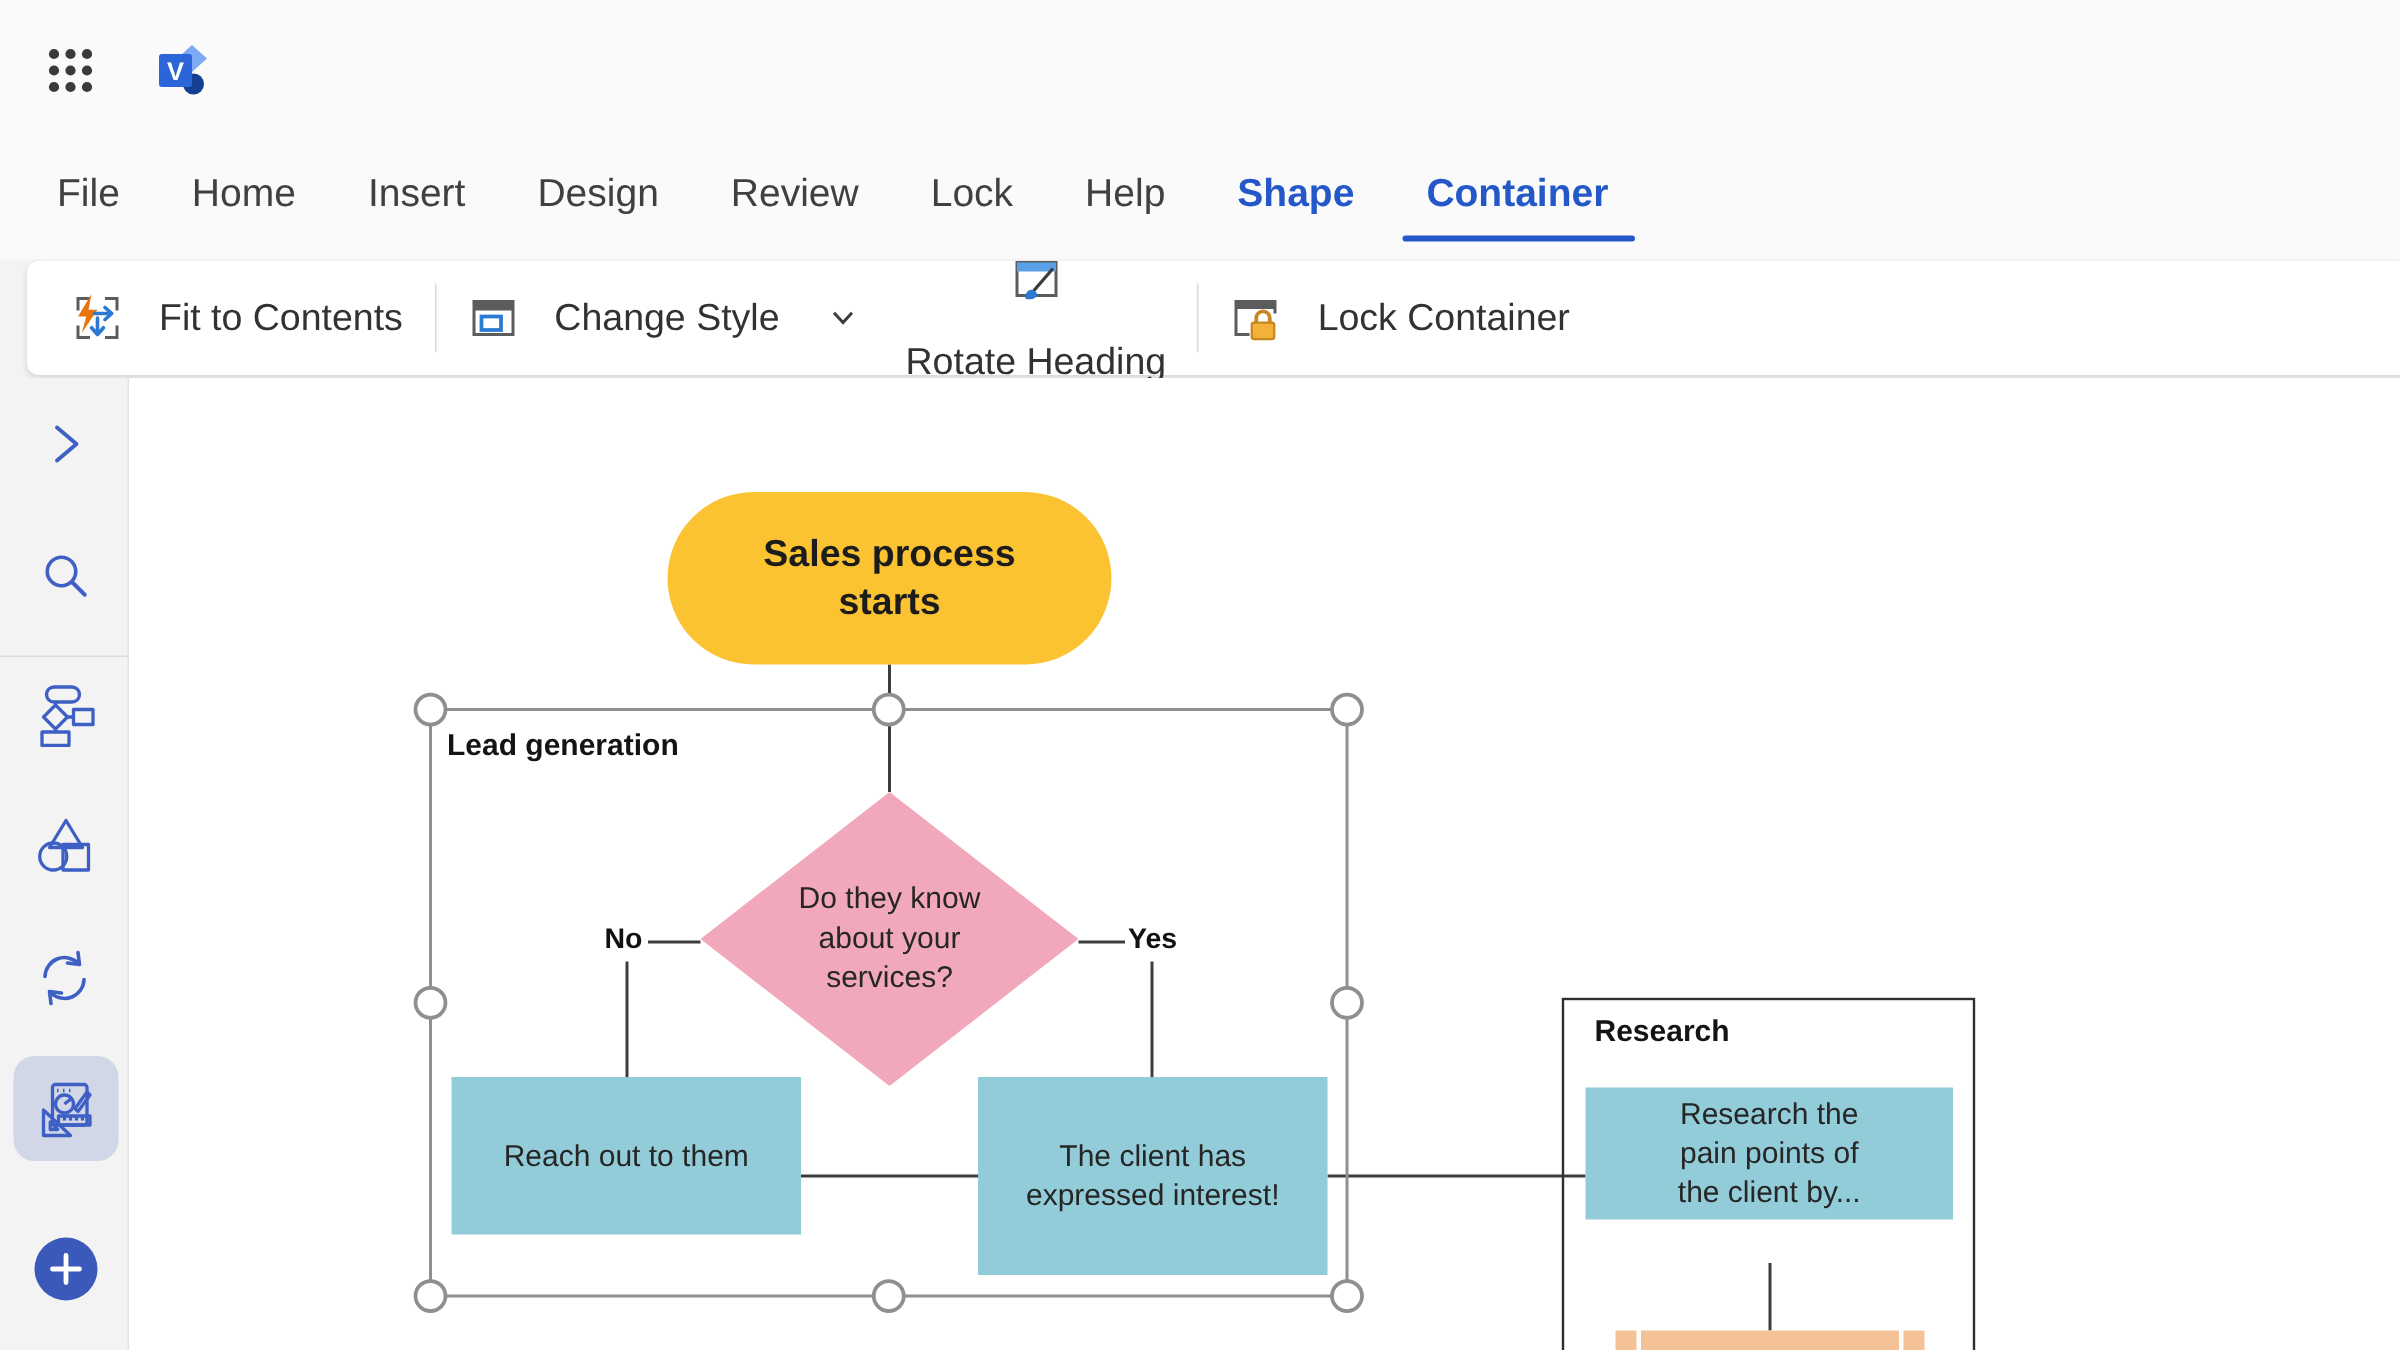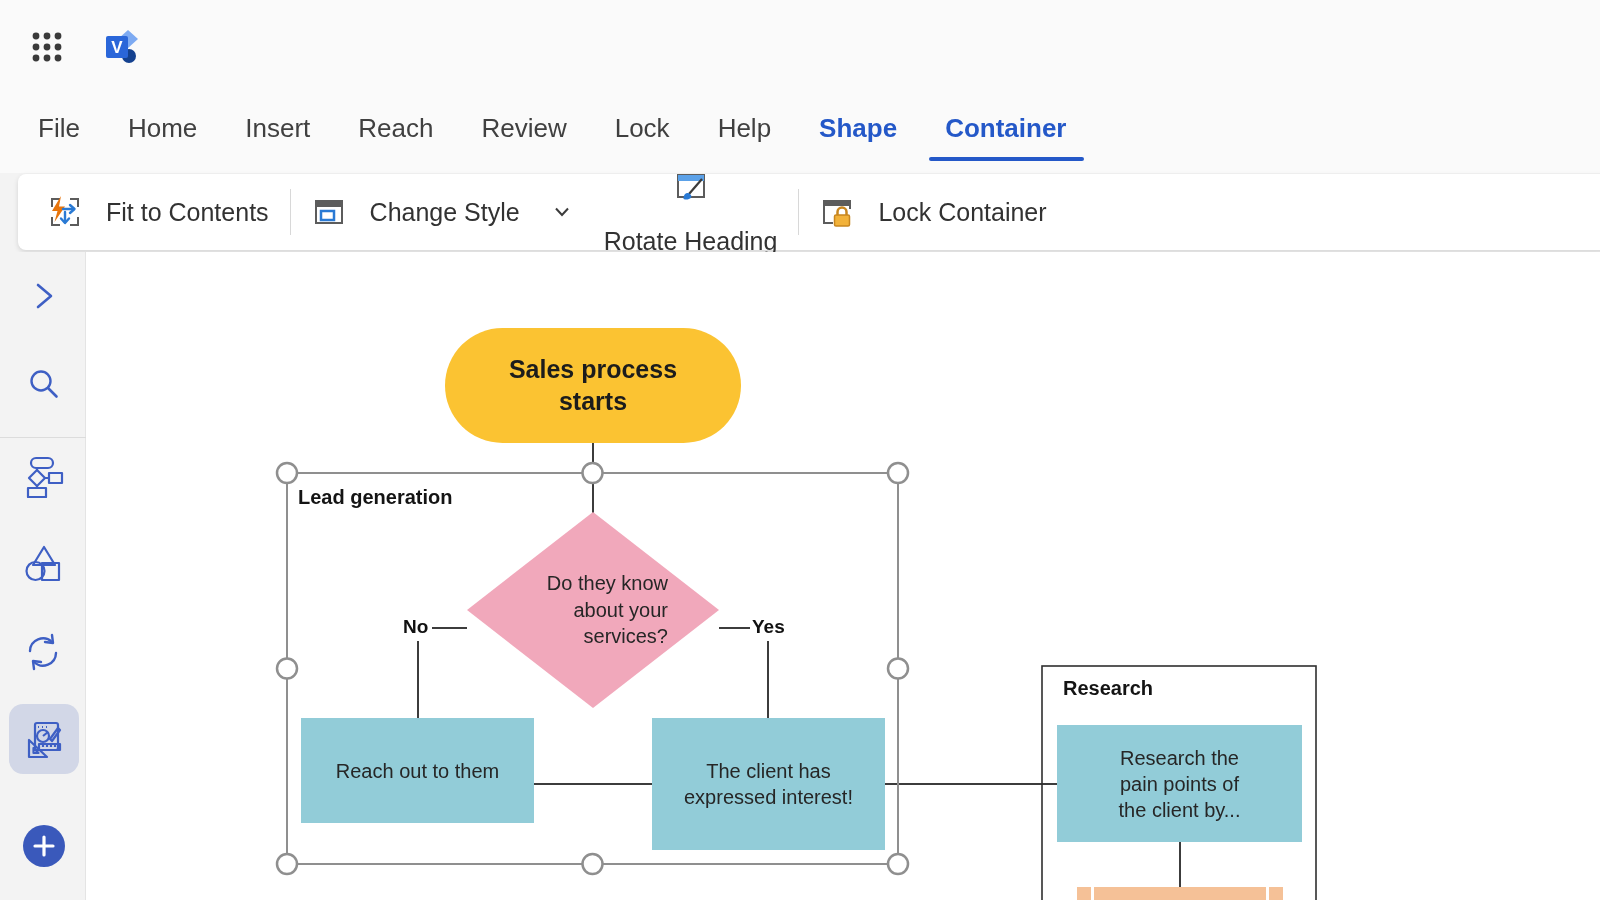--- a/index.html
+++ b/index.html
@@ -44,28 +44,28 @@
   .canvas { position:absolute; left:86px; top:252px; width:1514px; height:648px;
     background:#ffffff; overflow:hidden; }
   .stage { position:absolute; left:-86px; top:-252px; width:1600px; height:900px;border-radius:16px; }
   .stage svg.diagram { position:absolute; left:0; top:0; }
 
   .shape { position:absolute; display:flex; align-items:center; justify-content:center;
     text-align:center; color:#262626; cursor:pointer; }
   .shape-pill { left:445px; top:328px; width:296px; height:115px; background:#fbc332;
     border-radius:58px; font-size:25px; font-weight:700; color:#1c1c1c;
     line-height:1.25; padding:0 50px; }
-  .shape-diamond { left:467px; top:512px; width:252px; height:196px; background:#f1a8bb;
-    clip-path:polygon(50% 0, 100% 50%, 50% 100%, 0 50%); font-size:20px; line-height:1.33;text-align:right; }
+  .shape-diamond { left:467px; top:528px; width:252px; height:196px; background:#f1a8bb;
+    clip-path:polygon(50% 0, 100% 50%, 50% 100%, 0 50%); font-size:20px; line-height:1.33; }
   .shape-diamond span { display:inline-block; width:150px; }
   .box { background:#92ccd8; font-size:20px; line-height:1.3; }
   .box-reach { left:301px; top:718px; width:233px; height:105px; }
   .box-interest { left:652px; top:718px; width:233px; height:132px; }
   .box-interest span { display:inline-block; width:170px; }
-  .box-research { left:1057px; top:725px; width:245px; height:117px; }
+  .box-research { left:1057px; top:725px; width:245px; height:88px; }
   .box-research span { display:inline-block; width:140px; }
 
   .container-label { position:absolute; font-size:20px; font-weight:700; color:#141414;
     white-space:nowrap; cursor:default; }
   .lbl-lead { left:298px; top:486px; }
   .lbl-research { left:1063px; top:677px; }
   .connector-label { position:absolute; font-size:19px; font-weight:700; color:#111;
     white-space:nowrap; cursor:default; }
   .lbl-no { left:403px; top:616px; }
   .lbl-yes { left:752px; top:616px; }
@@ -93,21 +93,21 @@
   <polygon points="23,1 33,10 23,19 13,10" fill="#7daaf2"></polygon>
   <circle cx="24" cy="27" r="7" fill="#14418f"></circle>
   <rect x="1" y="7" width="22" height="22" rx="2" fill="#2a66d9"></rect>
   <text x="12" y="24" text-anchor="middle" font-size="17" font-weight="bold" fill="#ffffff" font-family="Liberation Sans, sans-serif">V</text>
 </svg>
 
 <nav class="menubar">
   <span class="menu-tab">File</span>
   <span class="menu-tab">Home</span>
   <span class="menu-tab">Insert</span>
-  <span class="menu-tab">Reach</span>
+  <span class="menu-tab">Design</span>
   <span class="menu-tab">Review</span>
   <span class="menu-tab">Lock</span>
   <span class="menu-tab">Help</span>
   <span class="menu-tab accent">Shape</span>
   <span class="menu-tab accent active">Container</span>
 </nav>
 
 <div class="toolbar-card">
 
   <div class="tb-btn">

